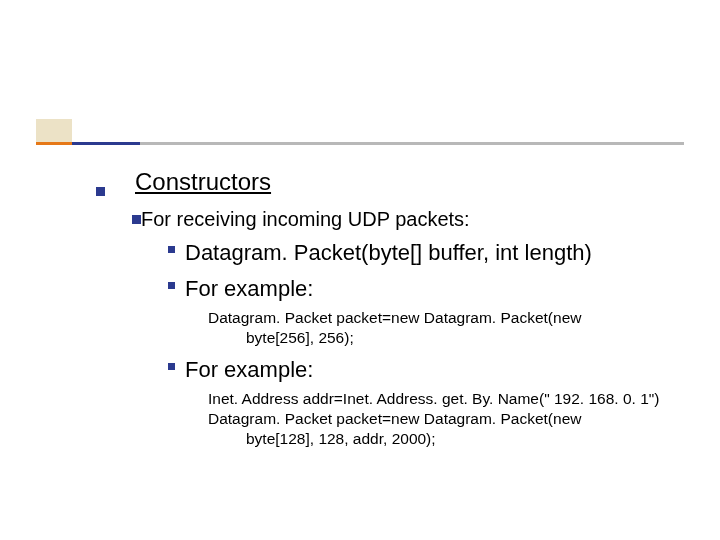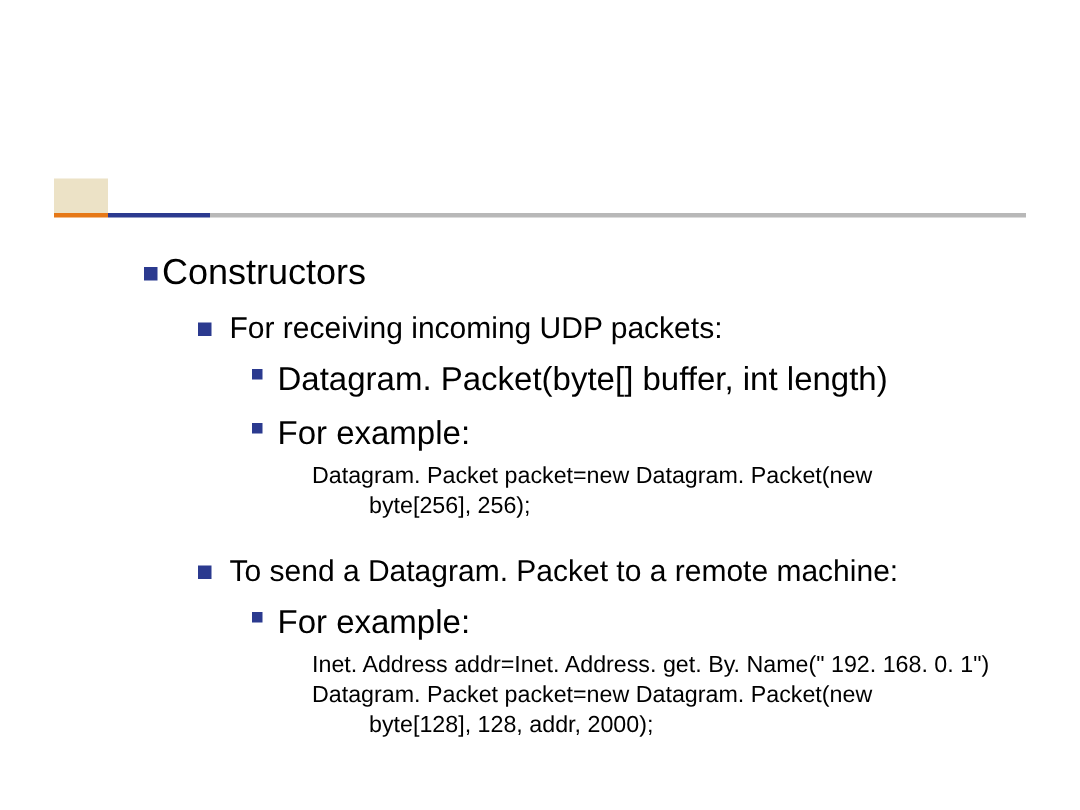--- a/index.html
+++ b/index.html
@@ -9,24 +9,24 @@
   .header-bar .orange { position: absolute; left: 0; top: 0; width: 36px; height: 3px; background: #e67817; }
   .header-bar .blue { position: absolute; left: 36px; top: 0; width: 68px; height: 3px; background: #2b3a8f; }
   .header-bar .gray { position: absolute; left: 104px; top: 0; width: 544px; height: 3px; background: #b8b8b8; }
   .header-bar .orange-box { position: absolute; left: 0; top: -23px; width: 36px; height: 23px; background: #ece2c6; }
   .header-bar .gap { position: absolute; left: 36px; top: -23px; width: 6px; height: 23px; background: #fff; }
 
   .content { position: absolute; top: 168px; left: 96px; width: 600px; }
   .bullet { width: 9px; height: 9px; background: #2b3a8f; flex-shrink: 0; }
   .bullet-sm { width: 7px; height: 7px; background: #2b3a8f; flex-shrink: 0; }
 
-  .row-1 { display: flex; align-items: center; gap: 3px; }
+  .row-1 { display: flex; align-items: flex-end; gap: 30px; text-decoration: underline; }
   .row-1 .text { font-size: 24px; }
 
-  .row-2 { display: flex; align-items: center; gap: 12px; margin-left: 36px; margin-top: 12px; }
+  .row-2 { display: flex; align-items: center; margin-left: 36px; margin-top: 12px; }
   .row-2 .text { font-size: 20px; }
 
   .row-3 { display: flex; align-items: flex-start; gap: 10px; margin-left: 72px; margin-top: 8px; }
   .row-3 .text { font-size: 22px; line-height: 1.25; }
   .row-3 .bullet-sm { margin-top: 7px; }
 
   .code { font-size: 15.5px; line-height: 1.28; margin-left: 112px; margin-top: 6px; }
   .code .indent { margin-left: 38px; }
 
   .sp-top { margin-top: 22px; }
@@ -60,24 +60,20 @@
     </div>
     <div class="row-3">
       <div class="bullet-sm"></div>
       <div class="text">For example:</div>
     </div>
     <div class="code">
       <div>Datagram. Packet packet=new Datagram. Packet(new</div>
       <div class="indent">byte[256], 256);</div>
     </div>
 
-    <div class="row-2 sp-top">
-      <div class="bullet"></div>
-      <div class="text">To send a Datagram. Packet to a remote machine:</div>
-    </div>
     <div class="row-3">
       <div class="bullet-sm"></div>
       <div class="text">For example:</div>
     </div>
     <div class="code">
       <div>Inet. Address addr=Inet. Address. get. By. Name(" 192. 168. 0. 1")</div>
       <div>Datagram. Packet packet=new Datagram. Packet(new</div>
       <div class="indent">byte[128], 128, addr, 2000);</div>
     </div>
 

